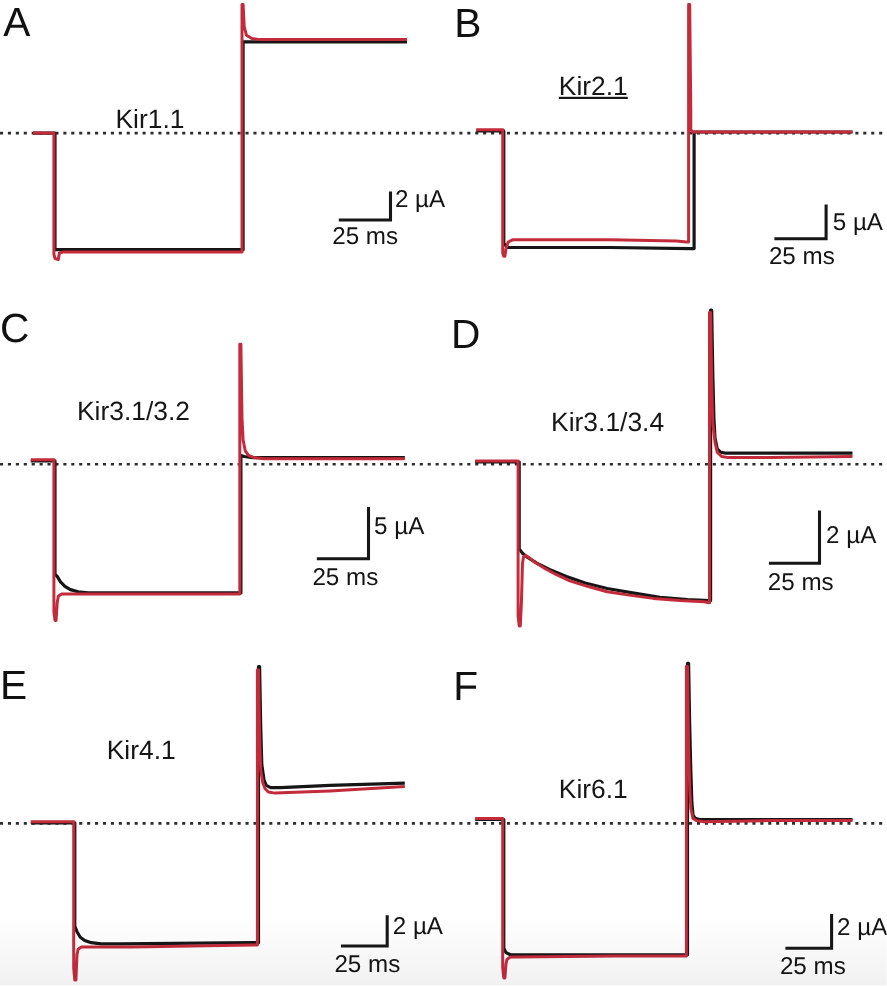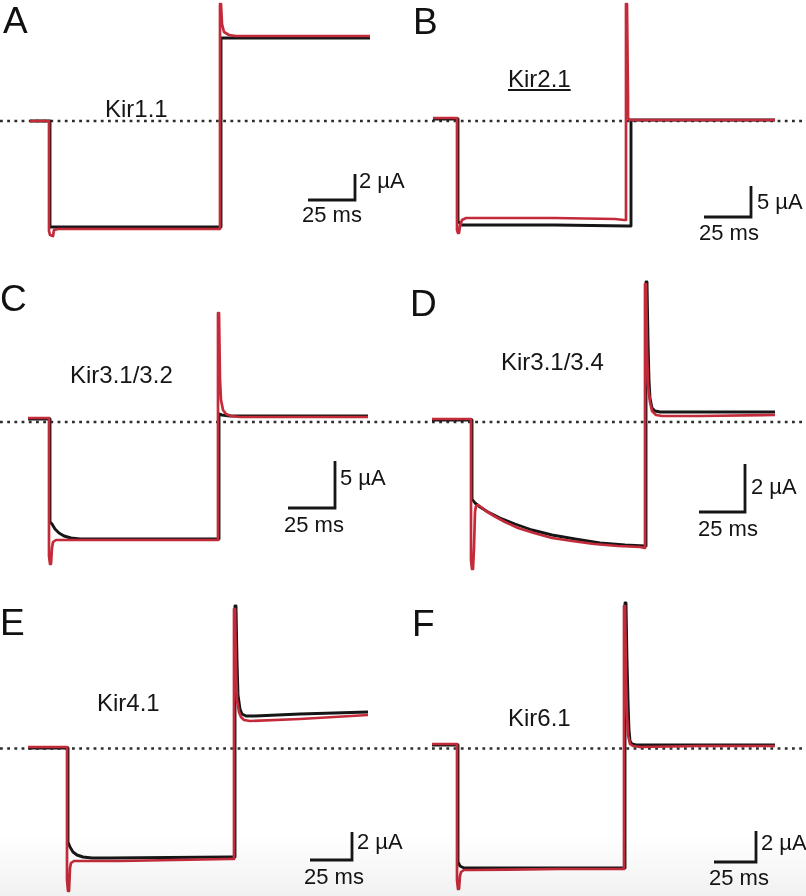--- a/index.html
+++ b/index.html
@@ -53,26 +53,26 @@
   <div class="title" style="left: 508px; top: 67px; text-decoration: underline;">Kir2.1</div>
   <div class="scale-label" style="left: 757px; top: 191px;">5 µA</div>
   <div class="scale-label" style="left: 699px; top: 222px;">25 ms</div>
 
   <div class="letter" style="left: 0px; top: 280px;">C</div>
   <div class="title" style="left: 70px; top: 363px;">Kir3.1/3.2</div>
   <div class="scale-label" style="left: 340px; top: 467px;">5 µA</div>
   <div class="scale-label" style="left: 284px; top: 514px;">25 ms</div>
 
   <div class="letter" style="left: 410px; top: 285px;">D</div>
-  <div class="title" style="left: 501px; top: 350px;">Kir3.1/3.4</div>
+  <div class="title" style="left: 501px; top: 373px;">Kir3.1/3.4</div>
   <div class="scale-label" style="left: 751px; top: 476px;">2 µA</div>
   <div class="scale-label" style="left: 698px; top: 518px;">25 ms</div>
 
   <div class="letter" style="left: 0px; top: 604px;">E</div>
-  <div class="title" style="left: 97px; top: 691px;">Kir4.1</div>
+  <div class="title" style="left: 97px; top: 671px;">Kir4.1</div>
   <div class="scale-label" style="left: 357px; top: 831px;">2 µA</div>
   <div class="scale-label" style="left: 304px; top: 866px;">25 ms</div>
 
   <div class="letter" style="left: 412px; top: 605px;">F</div>
   <div class="title" style="left: 508px; top: 706px;">Kir6.1</div>
   <div class="scale-label" style="left: 761px; top: 832px;">2 µA</div>
   <div class="scale-label" style="left: 709px; top: 867px;">25 ms</div>
 
   <div class="fade"></div>
 </div>

